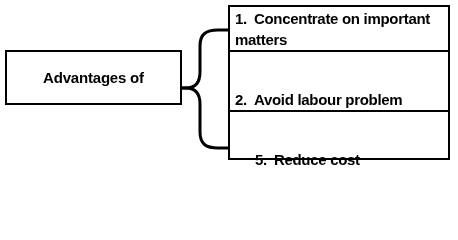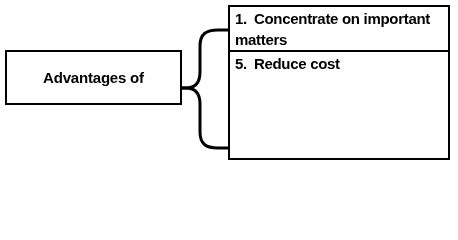--- a/index.html
+++ b/index.html
@@ -54,30 +54,32 @@
     position: absolute;
     left: 228px;
     top: 5px;
     width: 222px;
     height: 155px;
     border: 2px solid #000000;
     box-sizing: border-box;
     background: #ffffff;
     display: flex;
     flex-direction: column;
+    gap: 36px;
   }
   .item-row {
     box-sizing: border-box;
     border-bottom: 2px solid #000000;
     padding: 1px 3px 0 5px;
     display: flex;
     align-items: center;
   }
   .item-row:last-child {
     border-bottom: none;
+    margin-left: 20px;
   }
   .item-row.two-line {
     flex: 0 0 45px;
   }
   .item-row.one-line {
     flex: 0 0 22px;
   }
   .item-text {
     font-size: 15px;
     line-height: 21px;
@@ -109,20 +111,25 @@
   </div>
 
   <div class="items-stack">
 
     <div class="item-row two-line">
       <div class="item-text">
         <span class="item-num">1.</span><span class="item-gap"></span><span>Concentrate on important matters</span>
       </div>
     </div>
 
+    <div class="item-row one-line">
+      <div class="item-text">
+        <span class="item-num">2.</span><span class="item-gap"></span><span>Avoid labour problem</span>
+      </div>
+    </div>
 
 
 
     <div class="item-row one-line">
       <div class="item-text">
         <span class="item-num">5.</span><span class="item-gap"></span><span>Reduce cost</span>
       </div>
     </div>
 
   </div>

